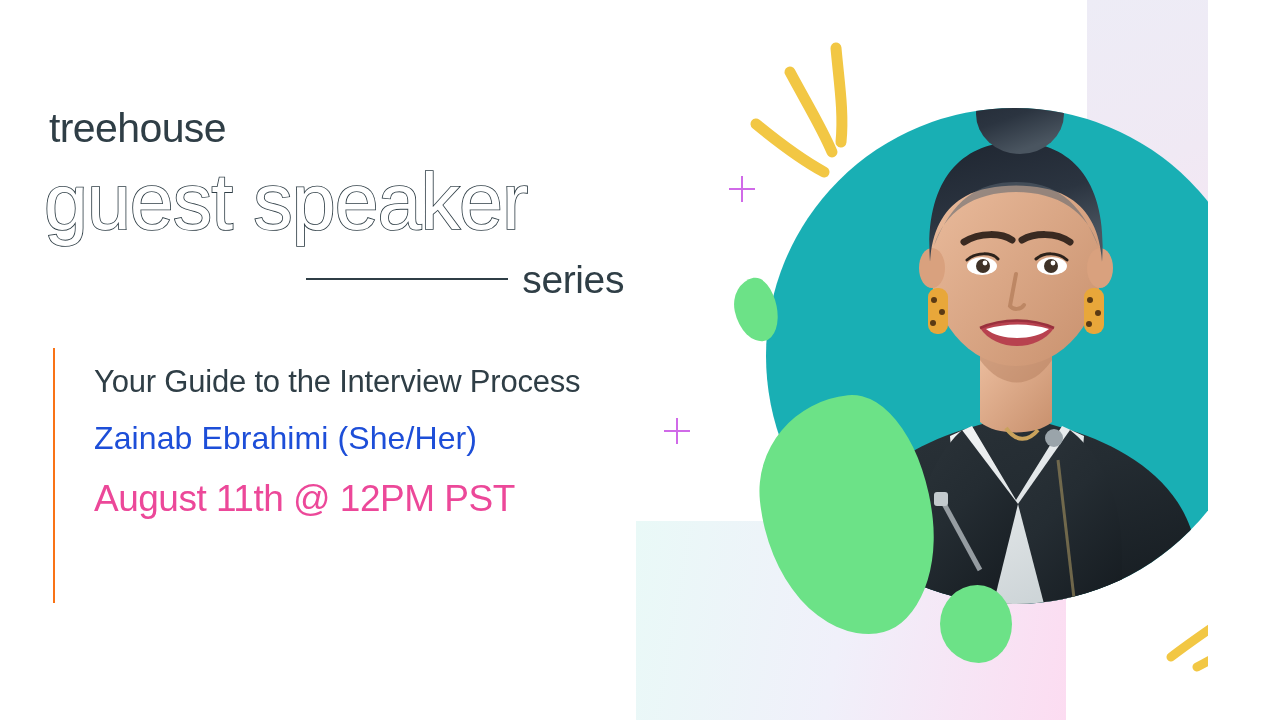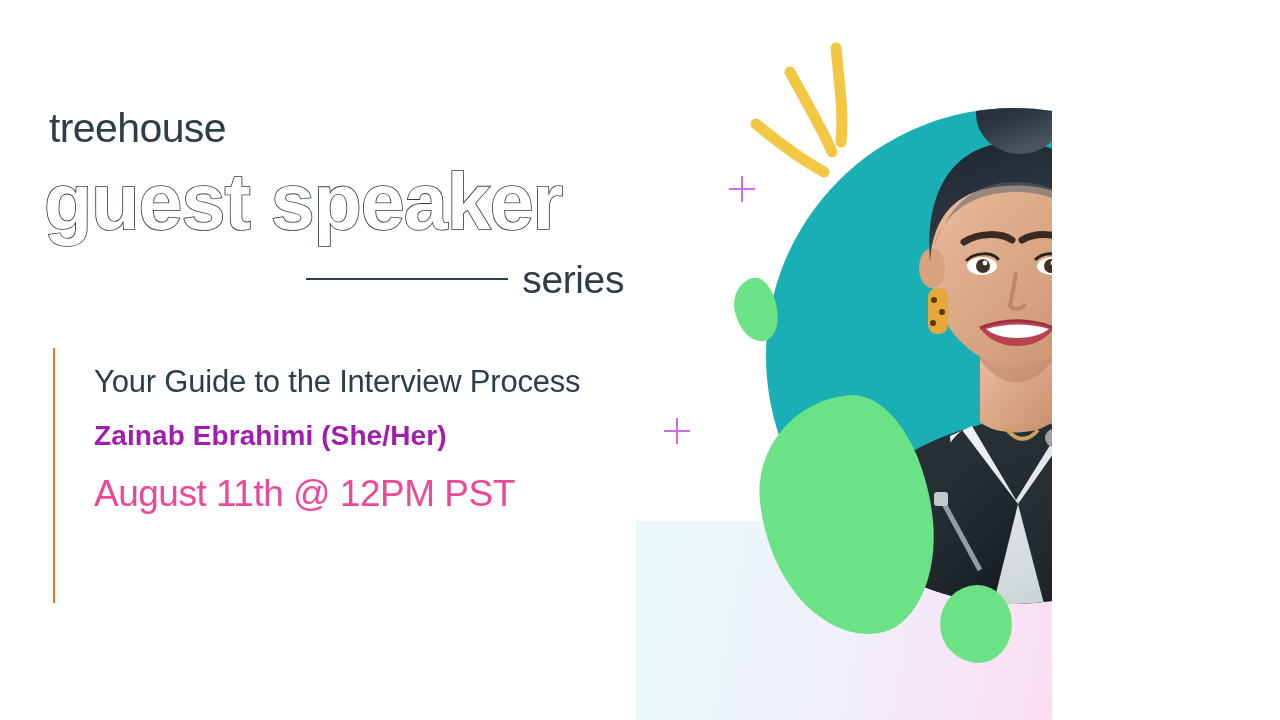--- a/index.html
+++ b/index.html
@@ -5,21 +5,21 @@
 <style>
   * { margin:0; padding:0; box-sizing:border-box; }
   html, body {
     width:1280px; height:720px;
     background:#ffffff;
     font-family:"Liberation Sans", sans-serif;
     overflow:hidden;
   }
   #stage {
     position:relative;
-    width:1052px; height:720px;
+    width:1208px; height:720px;
     background:#ffffff;
     overflow:hidden;
   }
 
   
   .deco { position:absolute; pointer-events:none; }
 
   #grad-rect-top {
     left:1087px; top:0px; width:193px; height:340px;
     background:linear-gradient(160deg,#edecf6 0%,#f0e9f4 45%,#fbe4f2 100%);
@@ -85,21 +85,21 @@
   #portrait-figure { position:absolute; left:0; top:-78px; width:500px; height:620px; }
 
   
   #brandmark {
     position:absolute; left:49px; top:108px;
     font-size:41px; font-weight:400; letter-spacing:-0.6px;
     color:#2f3e46; line-height:1;
   }
   #headline-outline {
     position:absolute; left:44px; top:158px;
-    font-size:79px; font-weight:700; letter-spacing:-1px;
+    font-size:79px; font-weight:400; letter-spacing:-1px;
     line-height:1.12;
     color:#ffffff;
     -webkit-text-stroke:1.7px #2f3e46;
     paint-order:stroke fill;
   }
   #series-row {
     position:absolute; left:306px; top:256px;
     width:318px; height:46px;
     display:flex; align-items:center; gap:14px;
   }
@@ -114,22 +114,22 @@
     width:560px; height:255px;
     border-left:2px solid #f97316;
     padding-left:39px;
   }
   #talk-title {
     font-size:31px; font-weight:400; line-height:1.26;
     color:#2f3e46; letter-spacing:-0.2px;
     margin-top:14px;
   }
   #speaker-name, #speaker-role {
-    font-size:28px; font-weight:700; line-height:1.42;
-    color:#a21caf; letter-spacing:0.1px;
+    font-size:32px; font-weight:400; line-height:1.42;
+    color:#1d4ed8; letter-spacing:0.1px;
   }
   #speaker-name { margin-top:15px; }
   #event-datetime {
     margin-top:18px;
     font-size:37px; font-weight:400; letter-spacing:-0.5px;
     color:#ec4899; line-height:1.1;
   }
 </style>
 </head>
 <body>

